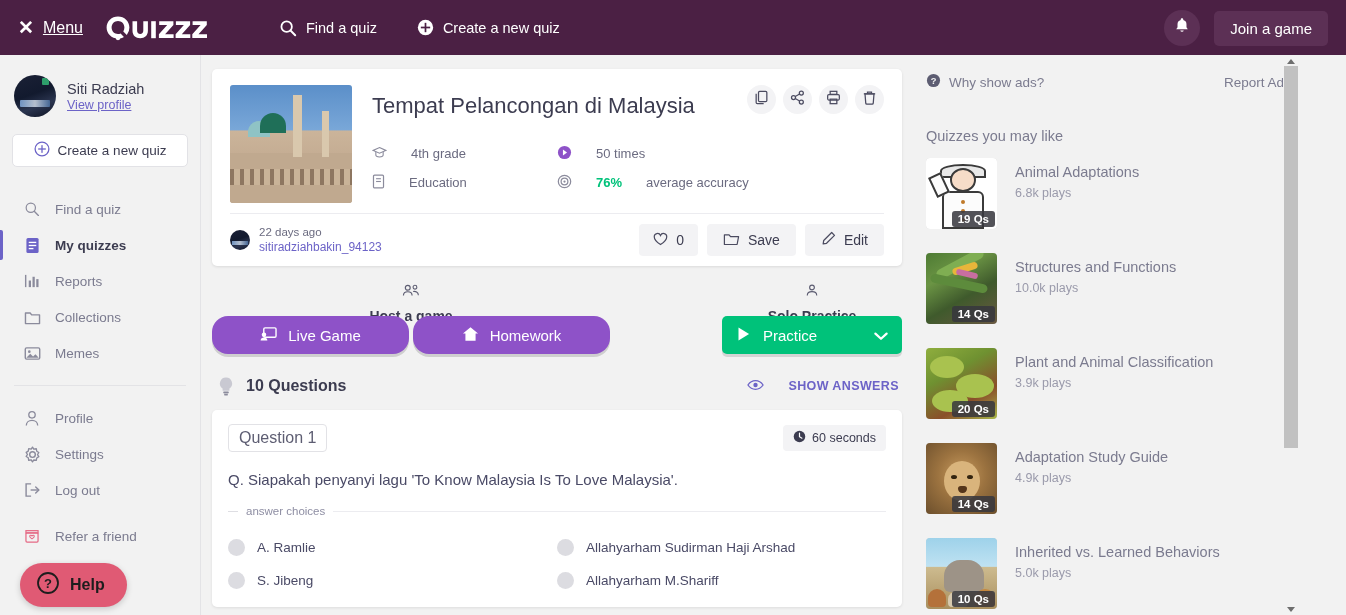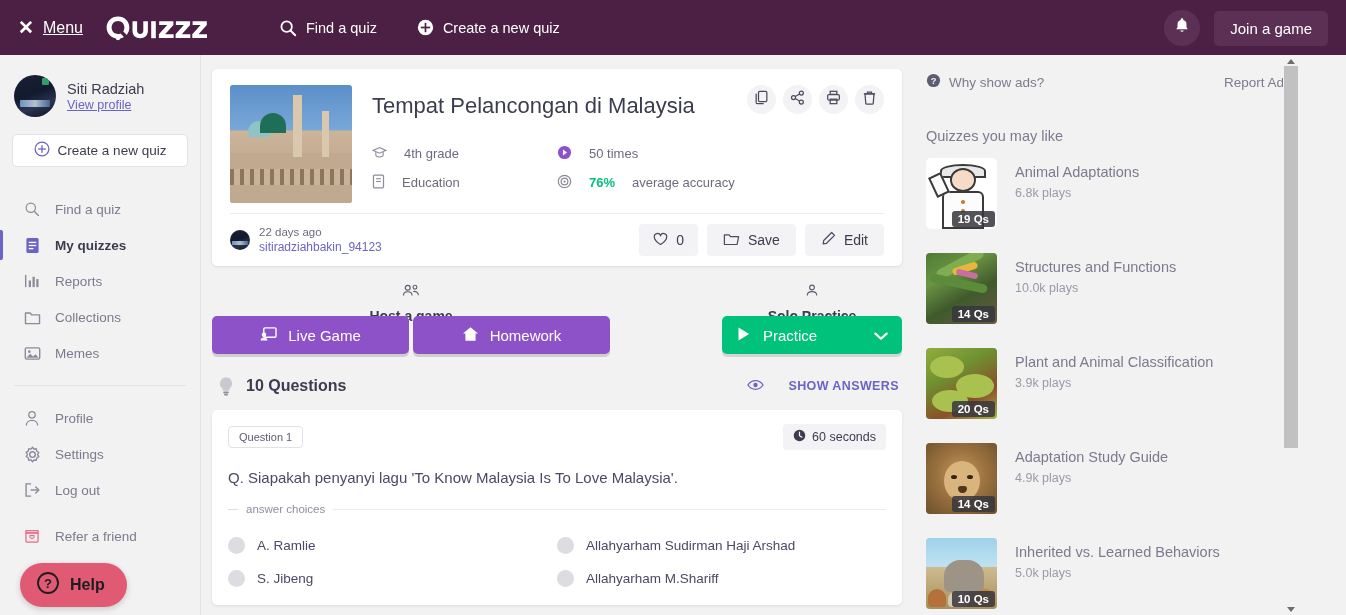--- a/index.html
+++ b/index.html
@@ -120,21 +120,21 @@
   .qc-thumb {
     width: 122px; height: 118px; flex: 0 0 122px;
     background: #eeeeee; border-radius: 3px; overflow: hidden; position: relative;
   }
   .qc-info { flex: 1; min-width: 0; padding-top: 8px; }
   .qc-title { font-size: 22px; font-weight: normal; color: #3c3c50; line-height: 1.2; }
   .qc-meta { margin-top: 20px; display: flex; }
   .qc-meta-col { width: 185px; }
   .qc-meta-col.wide { width: auto; }
   .qc-meta-row {
-    display: flex; align-items: center; gap: 17px;
+    display: flex; align-items: center; gap: 24px;
     font-size: 13px; color: #6b6b80; height: 29px;
   }
   .accent-green { color: #00c27a; font-weight: bold; }
   .qc-actions { position: absolute; top: 16px; right: 18px; display: flex; gap: 7px; }
   .icon-circle {
     width: 29px; height: 29px; border-radius: 50%;
     background: #f3f3f5; display: flex; align-items: center; justify-content: center; cursor: pointer;
   }
   .qc-sep { height: 1px; background: #ececf0; margin: 10px 0 0 0; }
   .qc-bottom { display: flex; align-items: center; height: 52px; }
@@ -164,21 +164,21 @@
   .host-block { width: 398px; }
   .solo-block { flex: 1; margin-left: 112px; }
   .block-head {
     display: flex; align-items: center; height: 24px;
     font-size: 14px; color: #3c3c50; font-weight: bold; gap: 8px; flex-direction: column;
   }
   .block-head .q-help { margin-left: auto; margin-right: 4px; cursor: pointer; }
   .btn-row { display: flex; gap: 4px; margin-top: 9px; }
   .btn-purple {
     background: #8e52c8; color: #fff; border: none;
-    border-radius: 5px; height: 38px; flex: 1;
+    border-radius: 16px; height: 38px; flex: 1;
     display: flex; align-items: center; justify-content: center; gap: 11px;
     font-size: 15px; font-family: inherit; cursor: pointer;
     box-shadow: 0 3px 0 rgba(0,0,0,.14);
   }
   .btn-green {
     background: #00c27a; color: #fff; border: none;
     border-radius: 5px; height: 38px; width: 180px;
     display: flex; align-items: center; gap: 12px;
     padding: 0 14px;
     font-size: 15px; font-family: inherit; cursor: pointer;
@@ -195,21 +195,21 @@
     color: #6c63c7; font-size: 12.5px; font-weight: bold; letter-spacing: .4px; cursor: pointer;
   }
   .q-card {
     background: #fff; border-radius: 5px; margin-top: 13px;
     box-shadow: 0 1px 3px rgba(0,0,0,.09);
     padding: 14px 16px 10px 16px;
   }
   .q-card-head { display: flex; align-items: center; }
   .q-tag {
     border: 1px solid #e2e2e6; border-radius: 4px;
-    padding: 4px 10px; font-size: 11px; color: #5d5d72;
+    padding: 4px 10px; font-size: 16px; color: #5d5d72;
   }
   .q-time {
     margin-left: auto; background: #f3f3f5; border-radius: 4px;
     padding: 5px 10px; font-size: 12.5px; color: #3c3c50;
     display: flex; align-items: center; gap: 6px;
   }
   .q-text { margin-top: 19px; font-size: 15px; color: #4a4a66; }
   .q-choices-label {
     margin-top: 17px; display: flex; align-items: center; gap: 8px;
     font-size: 11.5px; color: #8e8ea3;

